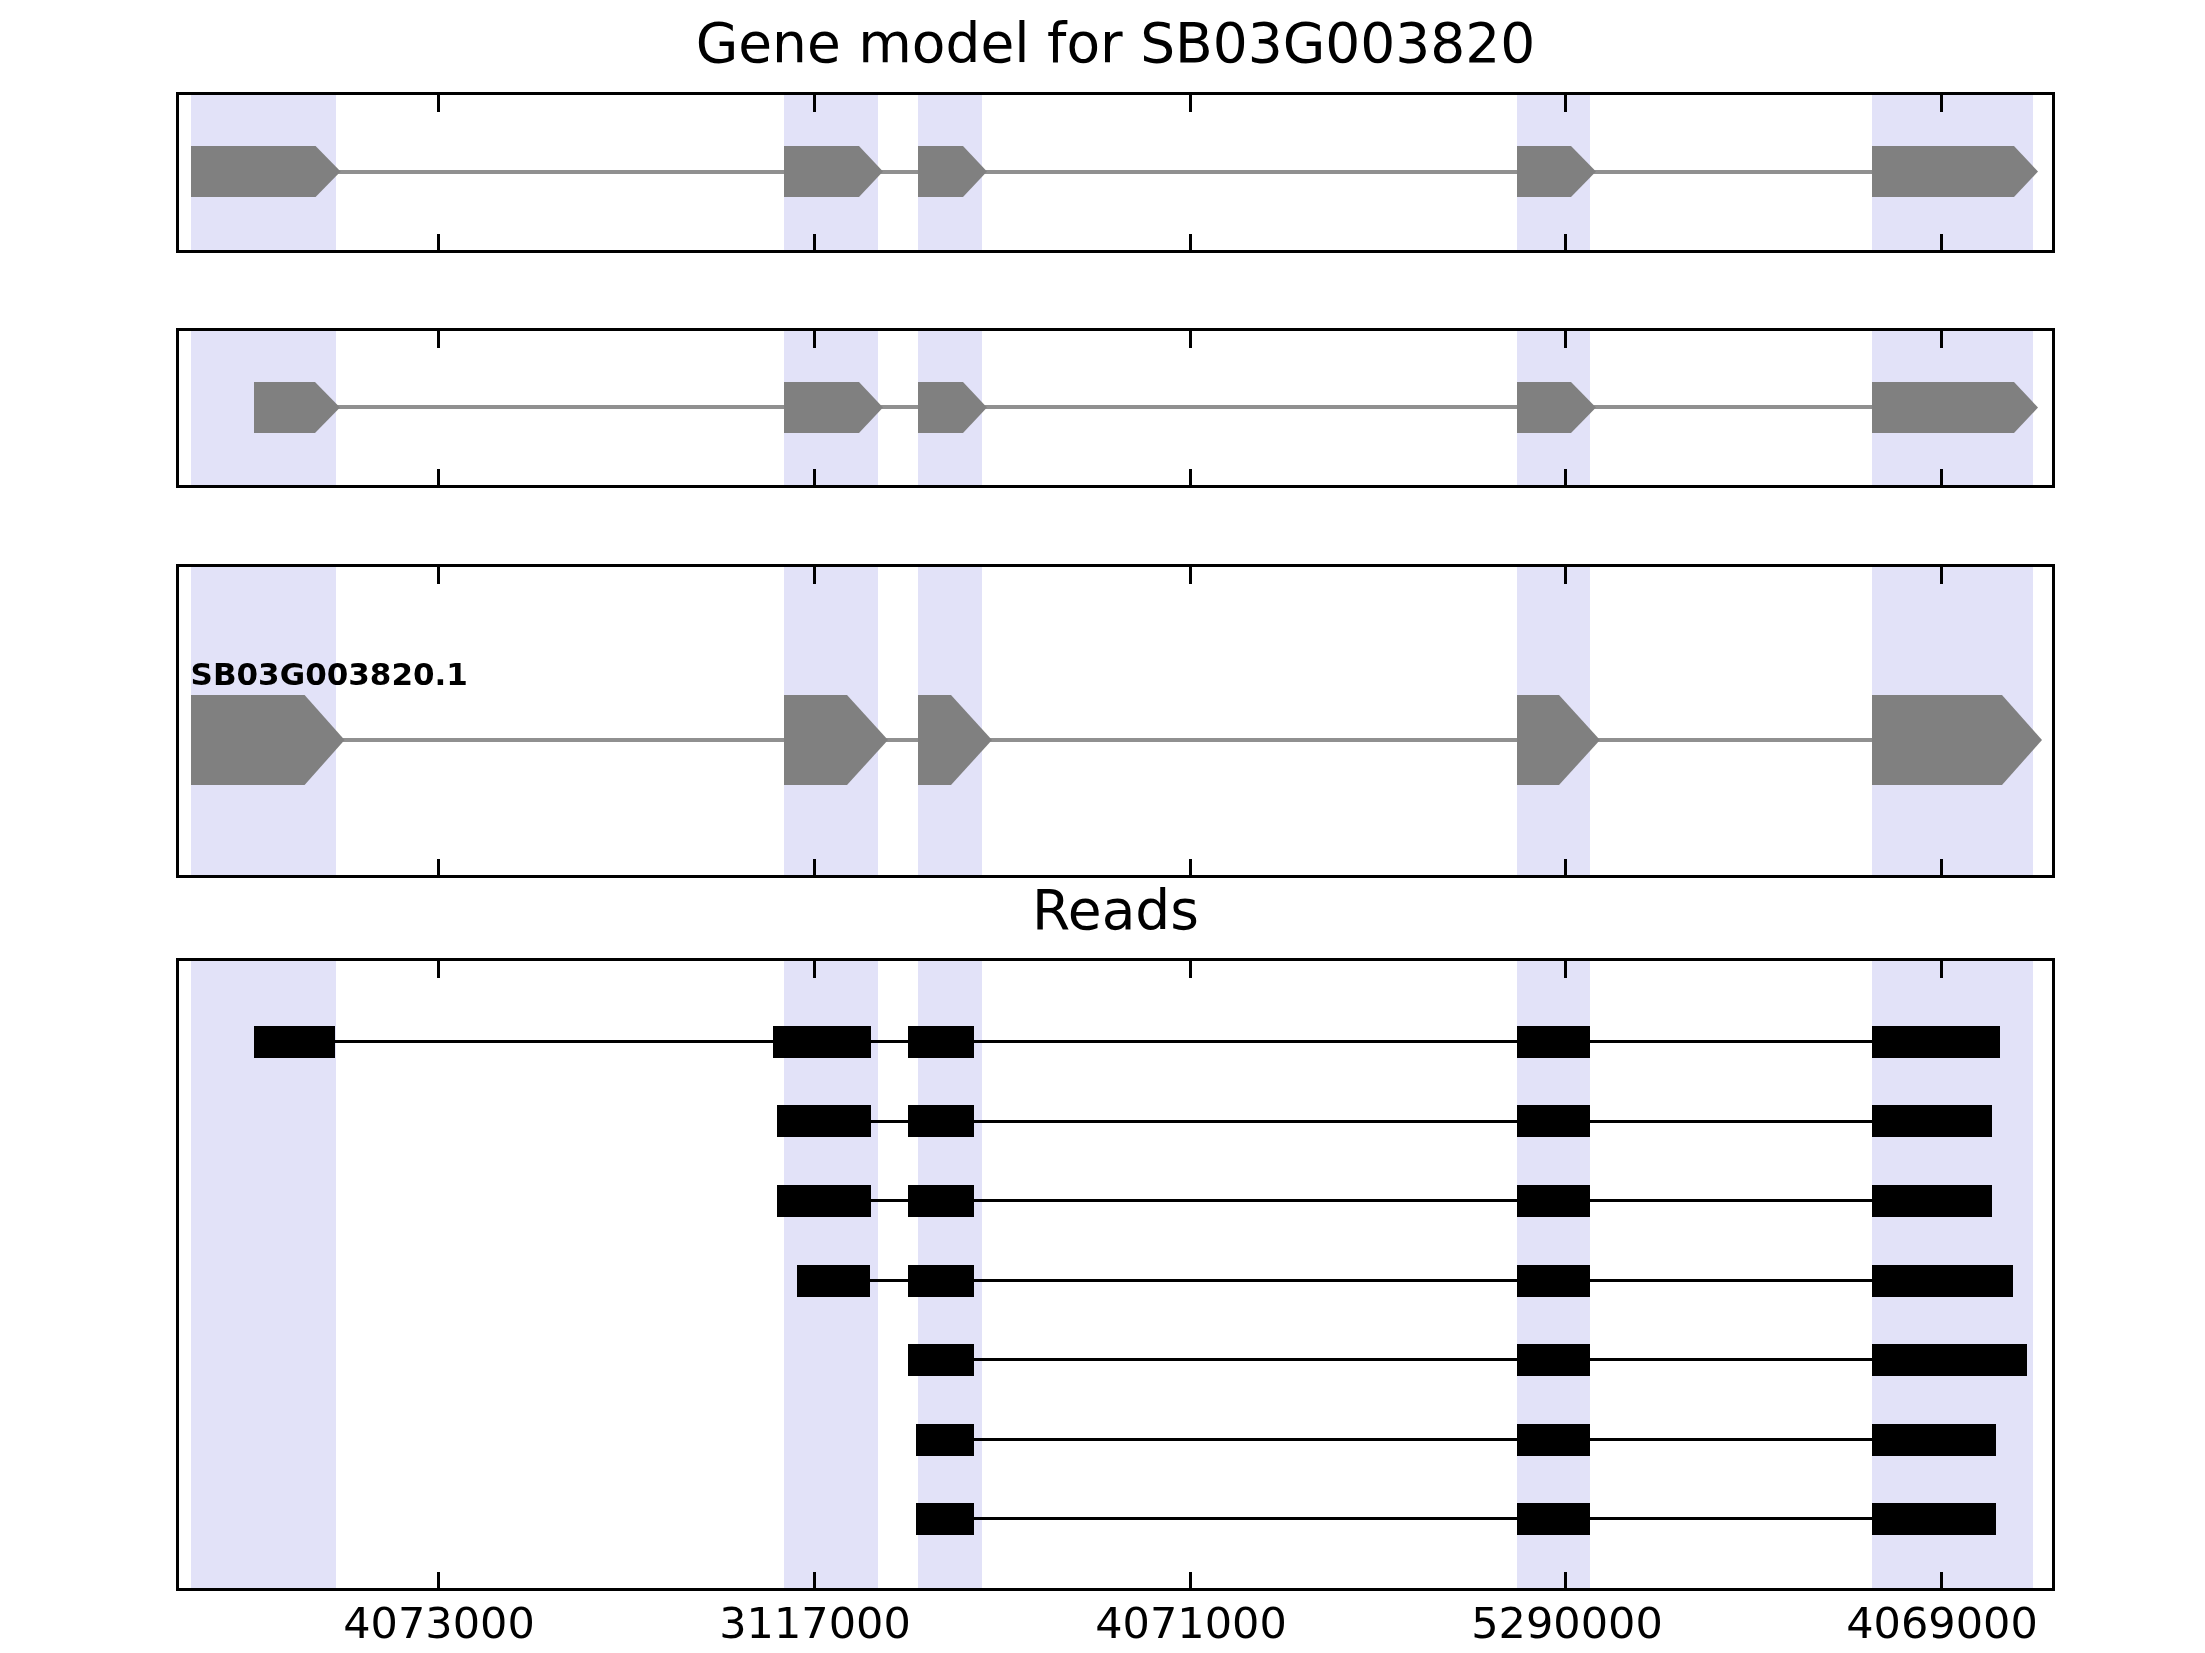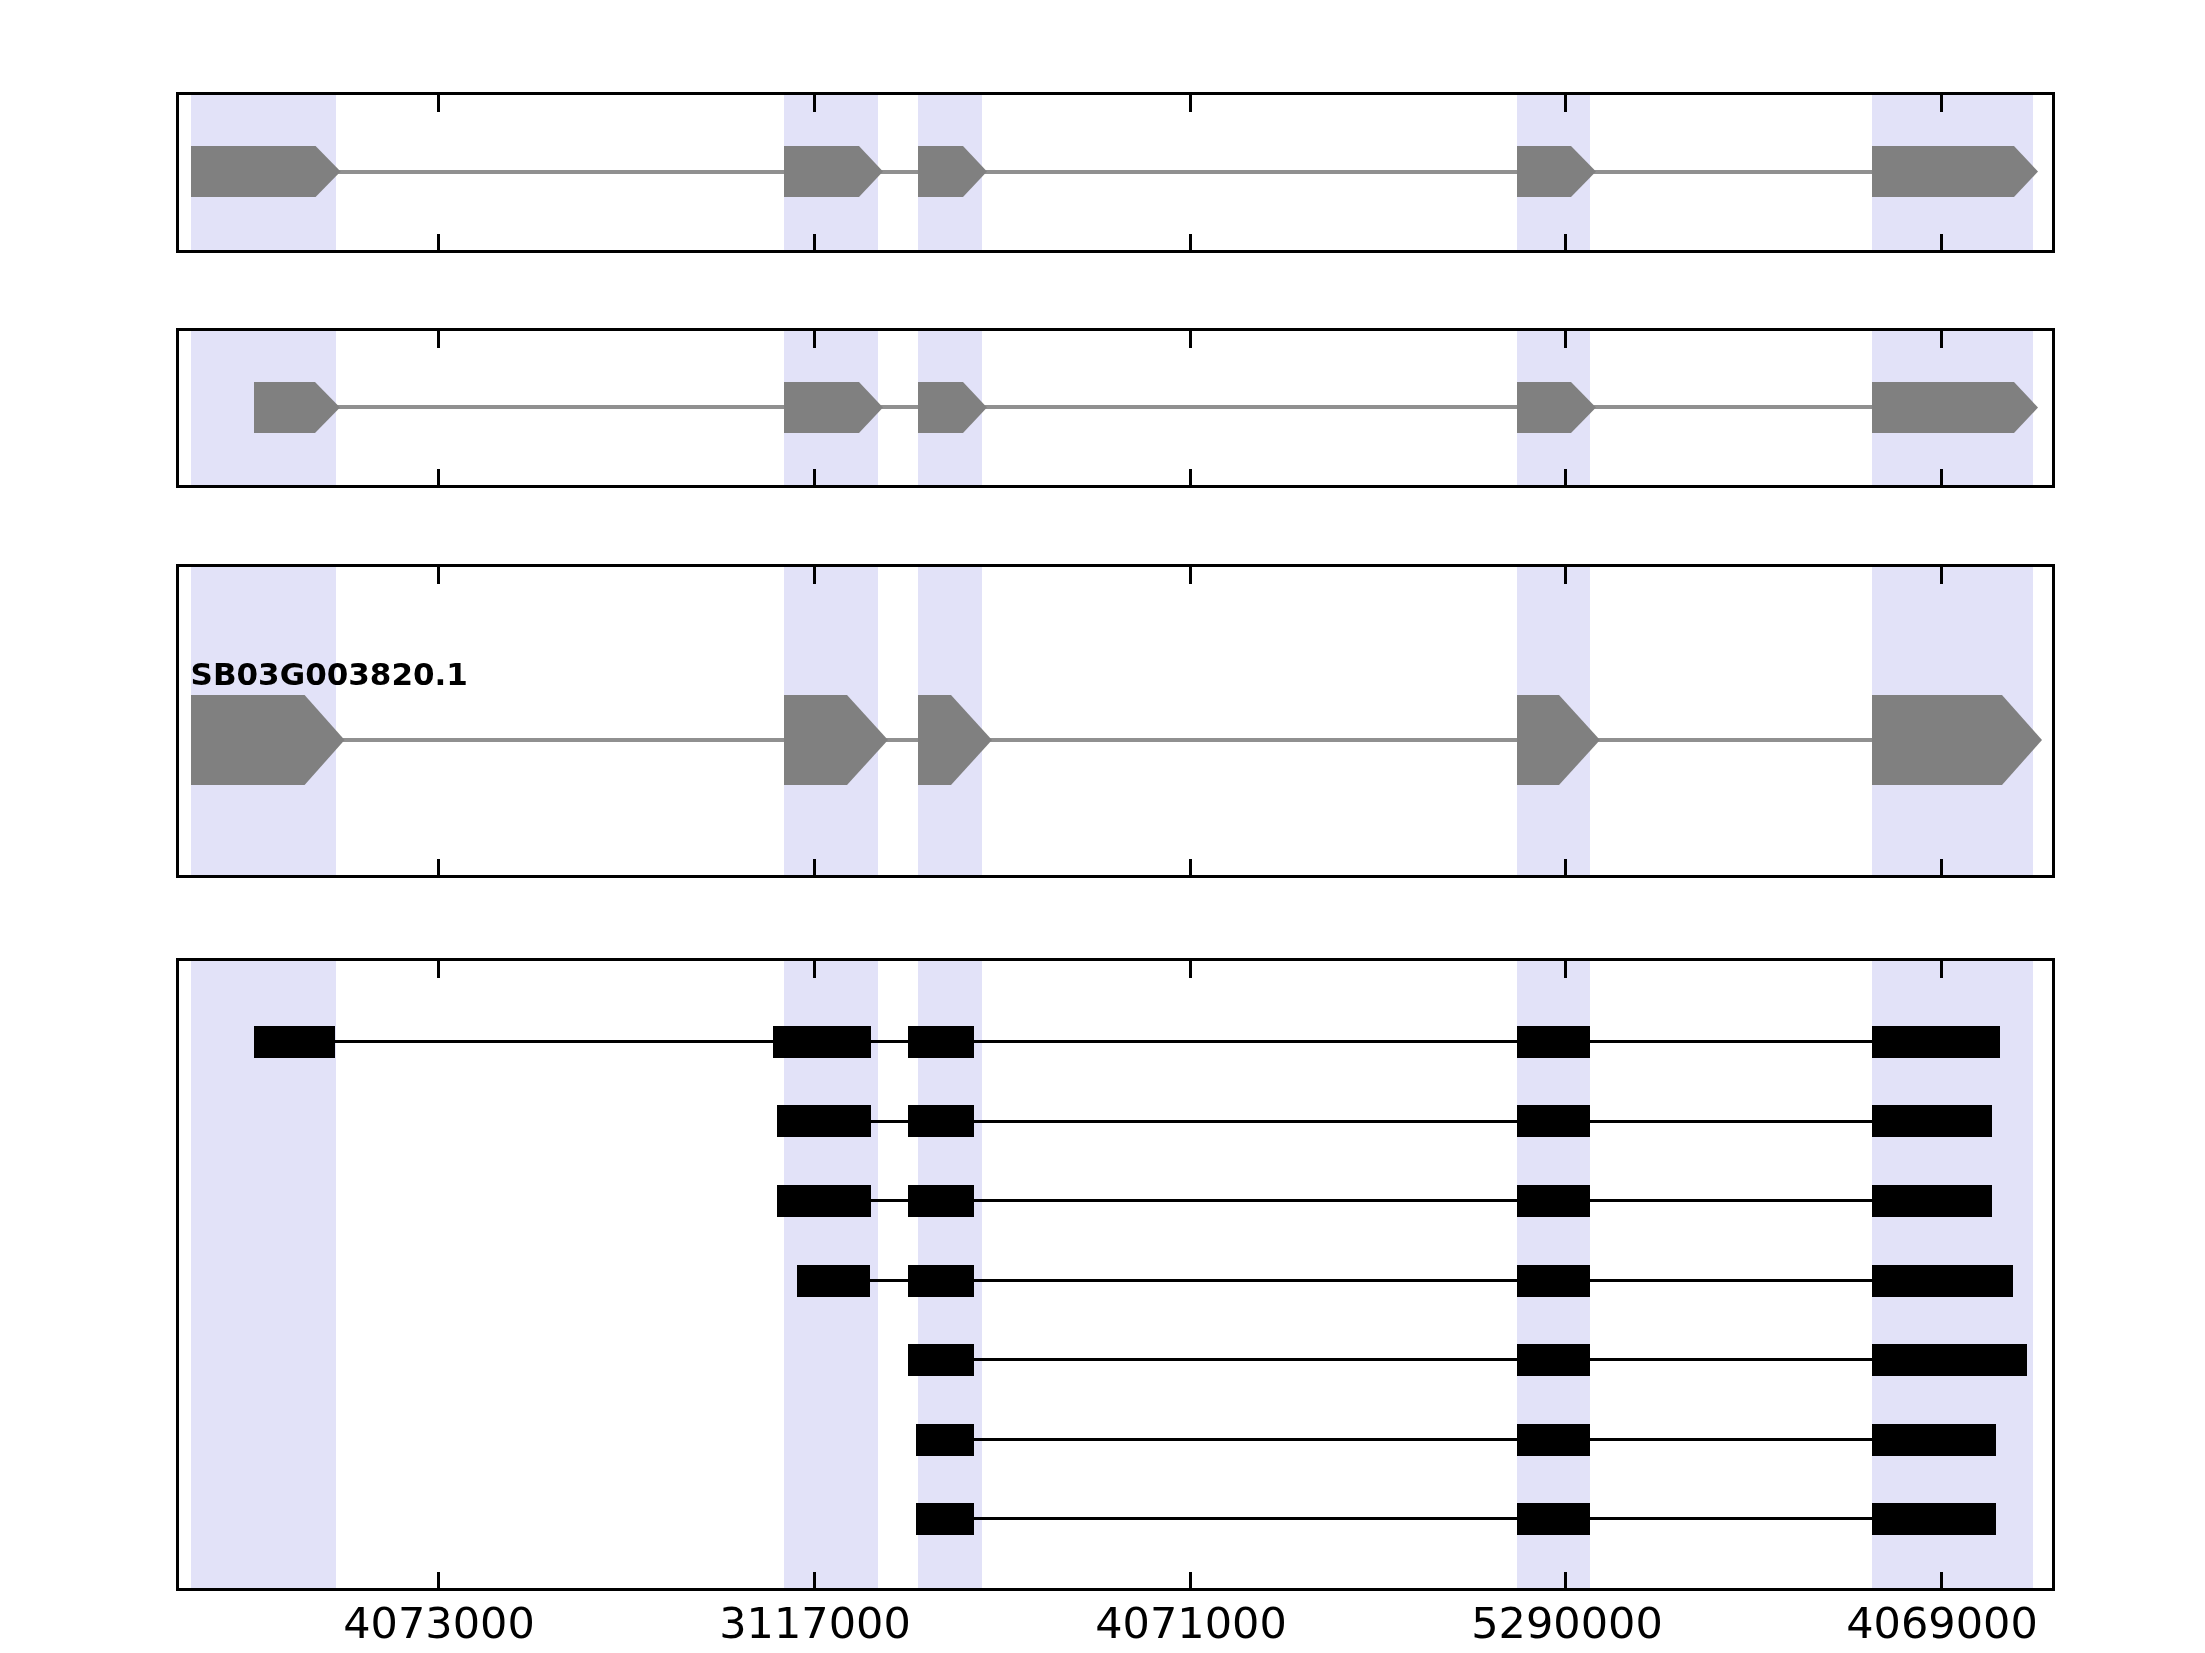--- a/index.html
+++ b/index.html
@@ -74,20 +74,21 @@
     font-size: 43px;
     line-height: 1.1;
     color: #000000;
     white-space: nowrap;
   }
 </style>
 </head>
 <body>
 
 <div class="figure">
+  <div class="panel-title" style="top:16px">Gene model for SB03G003820</div>
   <div class="panel" id="panel0" style="top:92px; height:161px">
       <div class="band" style="left: 11.6px; width: 145px; background: rgb(226, 226, 248);"></div>
       <div class="band" style="left: 605px; width: 94px; background: rgb(226, 226, 248);"></div>
       <div class="band" style="left: 739px; width: 64px; background: rgb(226, 226, 248);"></div>
       <div class="band" style="left: 1338px; width: 73px; background: rgb(226, 226, 248);"></div>
       <div class="band" style="left: 1693px; width: 161px; background: rgb(226, 226, 248);"></div>
       <div class="tickmark top" style="left: 258px; background: rgb(0, 0, 0);"></div>
       <div class="tickmark bottom" style="left: 258px; background: rgb(0, 0, 0);"></div>
       <div class="tickmark top" style="left: 634px; background: rgb(0, 0, 0);"></div>
       <div class="tickmark bottom" style="left: 634px; background: rgb(0, 0, 0);"></div>
@@ -147,20 +148,21 @@
       <div class="tickmark bottom" style="left: 1761px; background: rgb(0, 0, 0);"></div>
       <div class="intron-line" style="left: 11.6px; width: 1842px; top: 171px; background: rgb(144, 144, 144);"></div>
       <div class="exon" style="left: 11.6px; width: 154px; top: 128px; height: 90px; background: rgb(128, 128, 128); clip-path: polygon(0px 0px, 114px 0px, 154px 50%, 114px 100%, 0px 100%);"></div>
       <div class="exon" style="left: 605px; width: 104px; top: 128px; height: 90px; background: rgb(128, 128, 128); clip-path: polygon(0px 0px, 63px 0px, 104px 50%, 63px 100%, 0px 100%);"></div>
       <div class="exon" style="left: 739px; width: 74px; top: 128px; height: 90px; background: rgb(128, 128, 128); clip-path: polygon(0px 0px, 33px 0px, 74px 50%, 33px 100%, 0px 100%);"></div>
       <div class="exon" style="left: 1338px; width: 83px; top: 128px; height: 90px; background: rgb(128, 128, 128); clip-path: polygon(0px 0px, 42px 0px, 83px 50%, 42px 100%, 0px 100%);"></div>
       <div class="exon" style="left: 1693px; width: 170px; top: 128px; height: 90px; background: rgb(128, 128, 128); clip-path: polygon(0px 0px, 130px 0px, 170px 50%, 130px 100%, 0px 100%);"></div>
       <div class="iso-label" style="left: 11.6px; top: 90px; color: rgb(0, 0, 0);">SB03G003820.1</div>
     </div>
 
+  <div class="panel-title" style="top:883px">Reads</div>
   <div class="panel" id="panel3" style="top:958px; height:633px">
       <div class="band" style="left: 11.6px; width: 145px; background: rgb(226, 226, 248);"></div>
       <div class="band" style="left: 605px; width: 94px; background: rgb(226, 226, 248);"></div>
       <div class="band" style="left: 739px; width: 64px; background: rgb(226, 226, 248);"></div>
       <div class="band" style="left: 1338px; width: 73px; background: rgb(226, 226, 248);"></div>
       <div class="band" style="left: 1693px; width: 161px; background: rgb(226, 226, 248);"></div>
       <div class="tickmark top" style="left: 258px; background: rgb(0, 0, 0);"></div>
       <div class="tickmark bottom" style="left: 258px; background: rgb(0, 0, 0);"></div>
       <div class="tickmark top" style="left: 634px; background: rgb(0, 0, 0);"></div>
       <div class="tickmark bottom" style="left: 634px; background: rgb(0, 0, 0);"></div>

